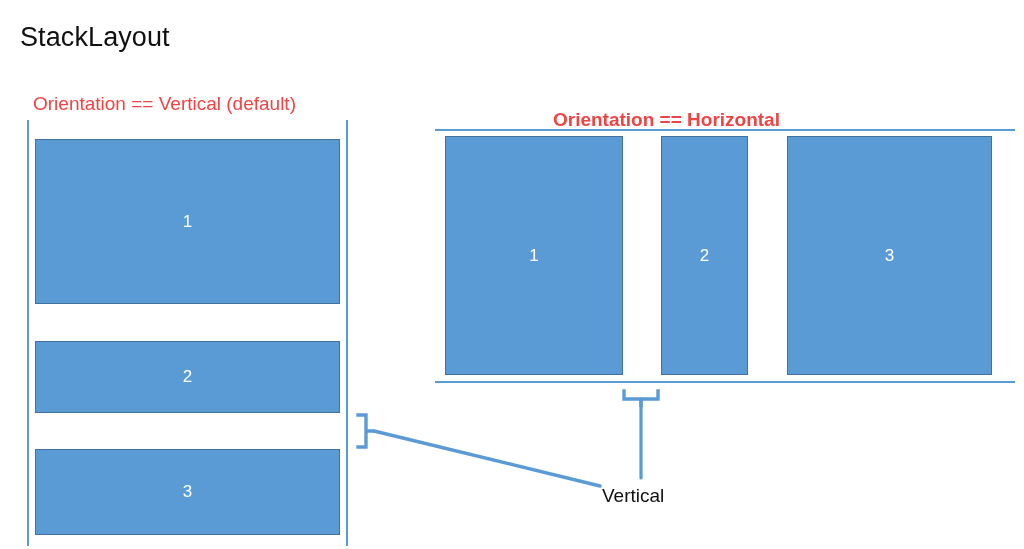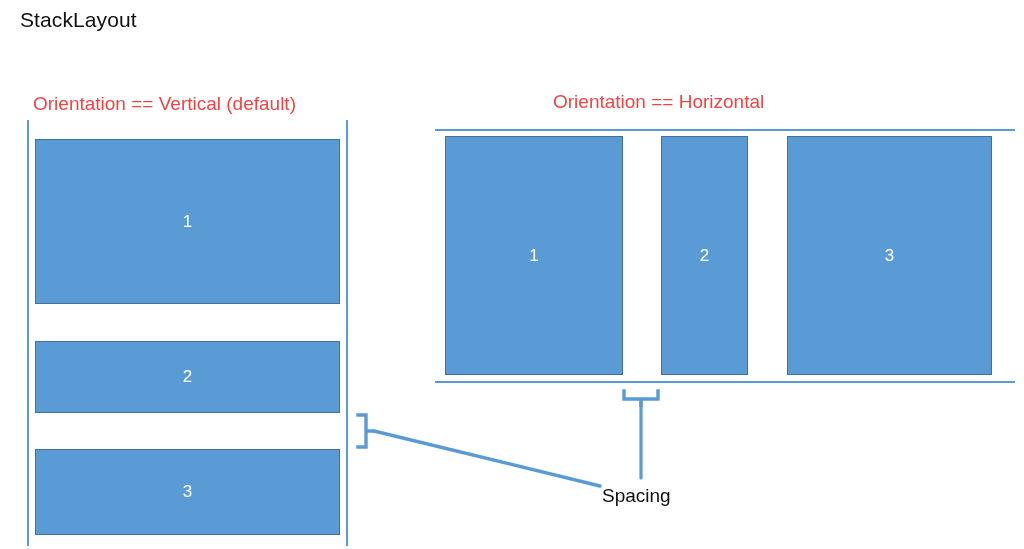--- a/index.html
+++ b/index.html
@@ -13,43 +13,44 @@
     position: relative;
     overflow: hidden;
     font-family: "Liberation Sans", sans-serif;
     color: #000000;
   }
 
   
   #slide-title {
     position: absolute;
     left: 20px;
-    top: 8px;
-    font-size: 21px;
+    top: 22px;
+    font-size: 27px;
     font-weight: 300;
     letter-spacing: 0.1px;
     color: #101010;
     white-space: nowrap;
   }
 
   
   .section-caption {
     position: absolute;
     font-size: 19px;
     font-weight: 400;
     color: #ef4444;
     white-space: nowrap;
   }
   #caption-vertical {
     left: 33px;
     top: 93px;
   }
   #caption-horizontal {
     left: 553px;
-    top: 91px;
+    top: 109px;
+    font-weight: bold;
   }
 
   
   .guide {
     position: absolute;
     background: #5B9BD5;
   }
   .guide-v {
     width: 2px;
   }
@@ -147,13 +148,13 @@
 
   <path d="M 358 415 L 366 415 L 366 431 L 374 431 L 366 431 L 366 447 L 358 447" fill="none" stroke="#5B9BD5" stroke-width="3.4" stroke-linecap="square" stroke-linejoin="miter"></path>
 
   <line x1="374" y1="431" x2="600" y2="486" stroke="#5B9BD5" stroke-width="3.4" stroke-linecap="round"></line>
 
   <path d="M 624 391 L 624 399 L 641 399 L 641 407 L 641 399 L 658 399 L 658 391" fill="none" stroke="#5B9BD5" stroke-width="3.4" stroke-linecap="square" stroke-linejoin="miter"></path>
 
   <line x1="641" y1="399" x2="641" y2="478" stroke="#5B9BD5" stroke-width="3.2" stroke-linecap="round"></line>
 </svg>
 
-<div id="spacing-label">Spacing</div>
+<div id="spacing-label">Vertical</div>
 
 </body></html>

